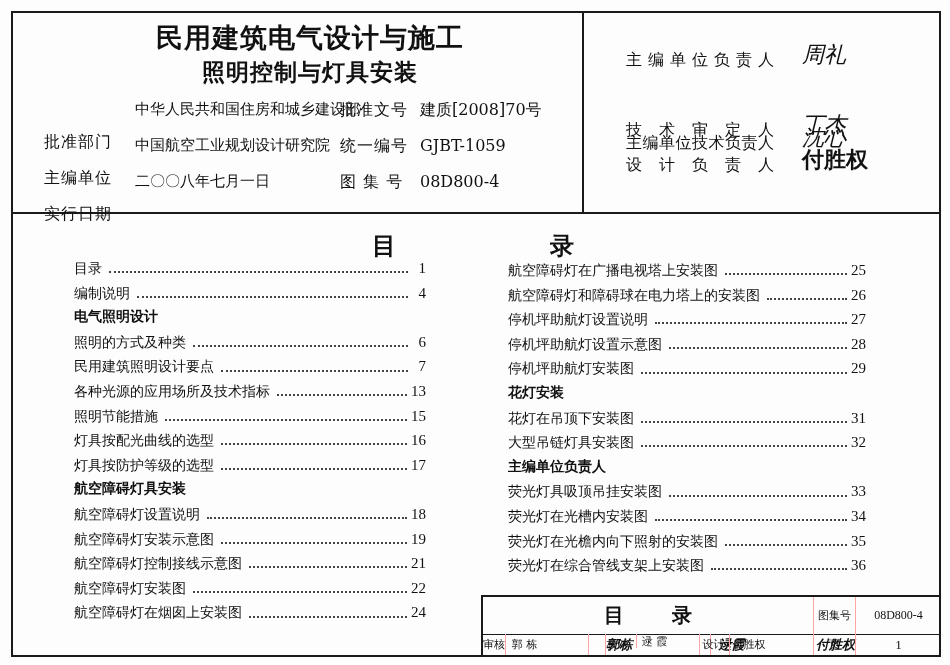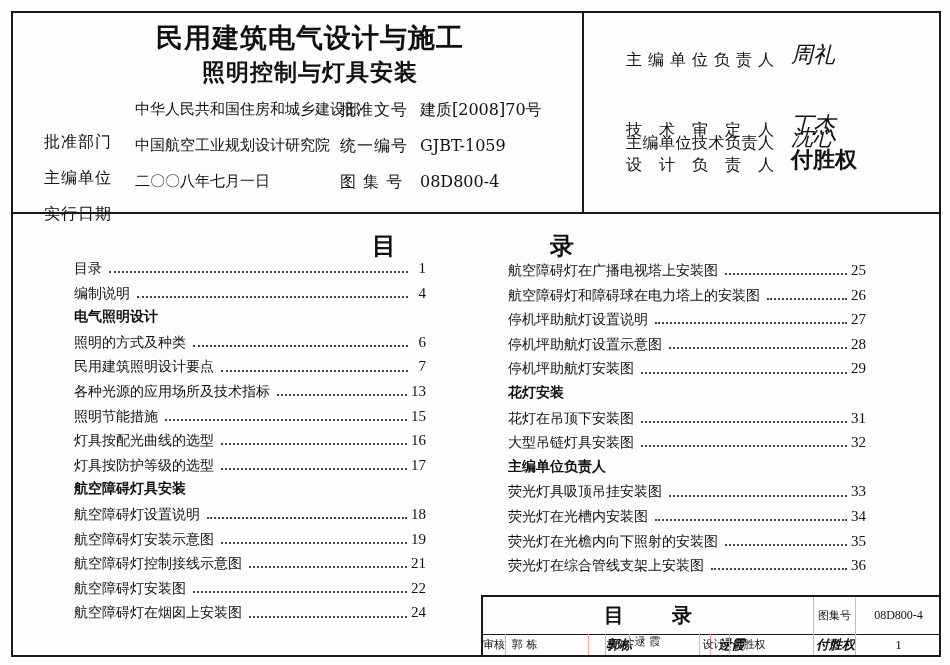--- a/index.html
+++ b/index.html
@@ -17,21 +17,21 @@
   .meta-row { position:absolute; left:44px; font-family:"DejaVu Serif", serif; font-size:16px; white-space:nowrap; }
   .meta-row span { position:absolute; top:0; }
   .r1 { top:100px; } .r2 { top:136px; } .r3 { top:172px; }
   .k1 { left:0; letter-spacing:1px;margin-top:32px; }
   .v1 { left:91px; font-size:15px; }
   .k2 { left:296px; letter-spacing:1px; }
   .v2 { left:376px; }
 
   .sig-row { position:absolute; left:626px; font-family:"DejaVu Serif", serif; font-size:16px; white-space:nowrap; }
   .sig-label { display:inline-block; width:148px; text-align:justify; text-align-last:justify; }
-  .sig { position:absolute; left:165px; top:-10px; font-family:Liberation Mono, monospace; font-style:italic; font-size:22px; white-space:nowrap; }
+  .sig { position:absolute; left:176px; top:-10px; font-family:Liberation Mono, monospace; font-style:italic; font-size:22px; white-space:nowrap; }
   .s1 { top:50px; } .s2 { top:85px;margin-top:48px; } .s3 { top:120px; } .s4 { top:155px; }
 
   .toc-head { position:absolute; top:230px; font-size:24px; font-weight:bold; }
   .toc-col { position:absolute; font-family:"DejaVu Serif", serif; font-size:14px; }
   .toc-item { position:relative; height:24.6px; line-height:24.6px; display:flex; align-items:center; }
   .toc-item .lbl { white-space:nowrap; background:#fdfdfd; padding-right:3px; }
   .toc-item .dots { flex:1; border-bottom:2px dotted #444; height:0; margin:0 4px; transform:translateY(4px); }
   .toc-item .pg { white-space:nowrap; min-width:14px; text-align:right; font-family:"Liberation Serif", serif; font-size:15px; }
   .toc-item.section .lbl { font-family:Liberation Serif, serif; font-weight:bold; font-size:14px; }
 
@@ -233,20 +233,20 @@
 <div class="tb">
   <div class="tb-title">目录</div>
   <div class="tb-cell" style="left:330px; top:0; width:42px; height:37px; font-size:11px;">图集号</div>
   <div class="tb-cell" style="left:372px; top:0; width:86px; height:37px; font-family:'Liberation Serif',serif; font-size:12px;">08D800-4</div>
   <div class="tb-hl"></div>
 
   <div class="tb-cell" style="left:0; top:37px; width:22px; height:21px; border-left:none;">审核</div>
   <div class="tb-cell" style="left:22px; top:37px; width:38px; height:21px;">郭 栋</div>
   <div class="tb-cell sigh" style="left:60px; top:37px; width:62px; height:21px;">郭栋</div>
   <div class="tb-cell" style="left:122px; top:37px; width:24px; height:21px;">校对</div>
-  <div class="tb-cell" style="left:146px; top:37px; width:36px; height:14px;">逯 霞</div>
+  <div class="tb-cell" style="left:153px; top:37px; width:36px; height:14px;">逯 霞</div>
   <div class="tb-cell sigh" style="left:182px; top:37px; width:42px; height:21px;">逯霞</div>
   <div class="tb-cell" style="left:216px; top:37px; width:22px; height:21px;padding-left:6px;">设计</div>
   <div class="tb-cell" style="left:246px; top:37px; width:39px; height:21px;">付胜权</div>
   <div class="tb-cell sigh" style="left:285px; top:37px; width:45px; height:21px; border-left:none;">付胜权</div>
   <div class="tb-cell" style="left:330px; top:37px; width:42px; height:21px;">页</div>
   <div class="tb-cell" style="left:372px; top:37px; width:86px; height:21px; font-family:'Liberation Serif',serif; font-size:13px;">1</div>
 </div>
 
 </body></html>

